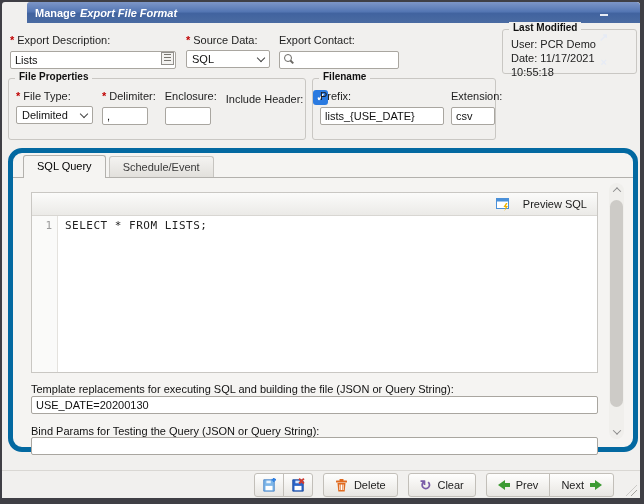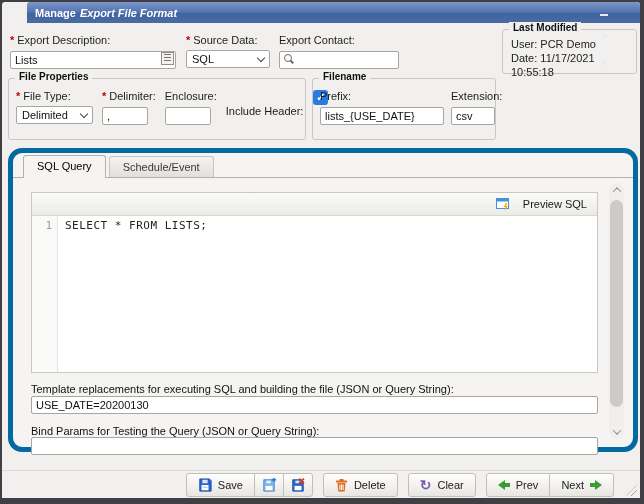--- a/index.html
+++ b/index.html
@@ -163,21 +163,21 @@
         </div>
         <div>
           <div class="flabel"><span class="req">*</span><span>Delimiter:</span></div>
           <input class="input" style="width: 46px;" value=",">
         </div>
         <div>
           <div class="flabel"><span>Enclosure:</span></div>
           <input class="input" style="width: 46px;" value="">
         </div>
         <div style="display:flex;align-items:flex-start;">
-          <div class="flabel" style="margin-top:15px;">Include Header:</div>
+          <div class="flabel" style="margin-top:3px;">Include Header:</div>
           <div class="checkbox">
               <span>✓</span>
             </div>
         </div>
       </div>
     </div>
 
     <div class="fset" style="left:310px;top:76px;width:184px;height:62px;">
       <span class="legend">Filename</span>
       <div class="fprow" style="gap:7px;">
@@ -229,29 +229,20 @@
           <div class="thumb"></div>
           <div class="sarr down">
               <span class="schev d"></span>
             </div>
         </div>
       </div>
     </div>
 
     <div class="footer">
       <div class="btngroup">
-        <div class="btn">
-          <svg width="14" height="14" viewBox="0 0 16 16">
-            <path d="M2 1h11l2 2v12H2z" fill="#2a64c8" stroke="#1b4a9e"></path>
-            <rect x="5" y="2" width="6" height="4" fill="#d7e5f7"></rect>
-            <rect x="4" y="8" width="8" height="6" fill="#ffffff"></rect>
-            <rect x="5" y="10" width="6" height="1" fill="#9bb6dd"></rect>
-          </svg>
-          <span>Save</span>
-        </div>
         <div class="btn iconbtn">
           <svg width="14" height="14" viewBox="0 0 16 16">
             <path d="M2 2h10l2 2v11H2z" fill="#7db6e8" stroke="#4a86c8"></path>
             <rect x="5" y="3" width="5" height="3" fill="#eaf3fc"></rect>
             <rect x="4" y="9" width="8" height="5" fill="#ffffff"></rect>
             <rect x="11" y="1" width="5" height="2" fill="#2f7fe0"></rect>
             <rect x="12.5" y="-0.5" width="2" height="5" fill="#2f7fe0"></rect>
           </svg>
         </div>
         <div class="btn iconbtn">

